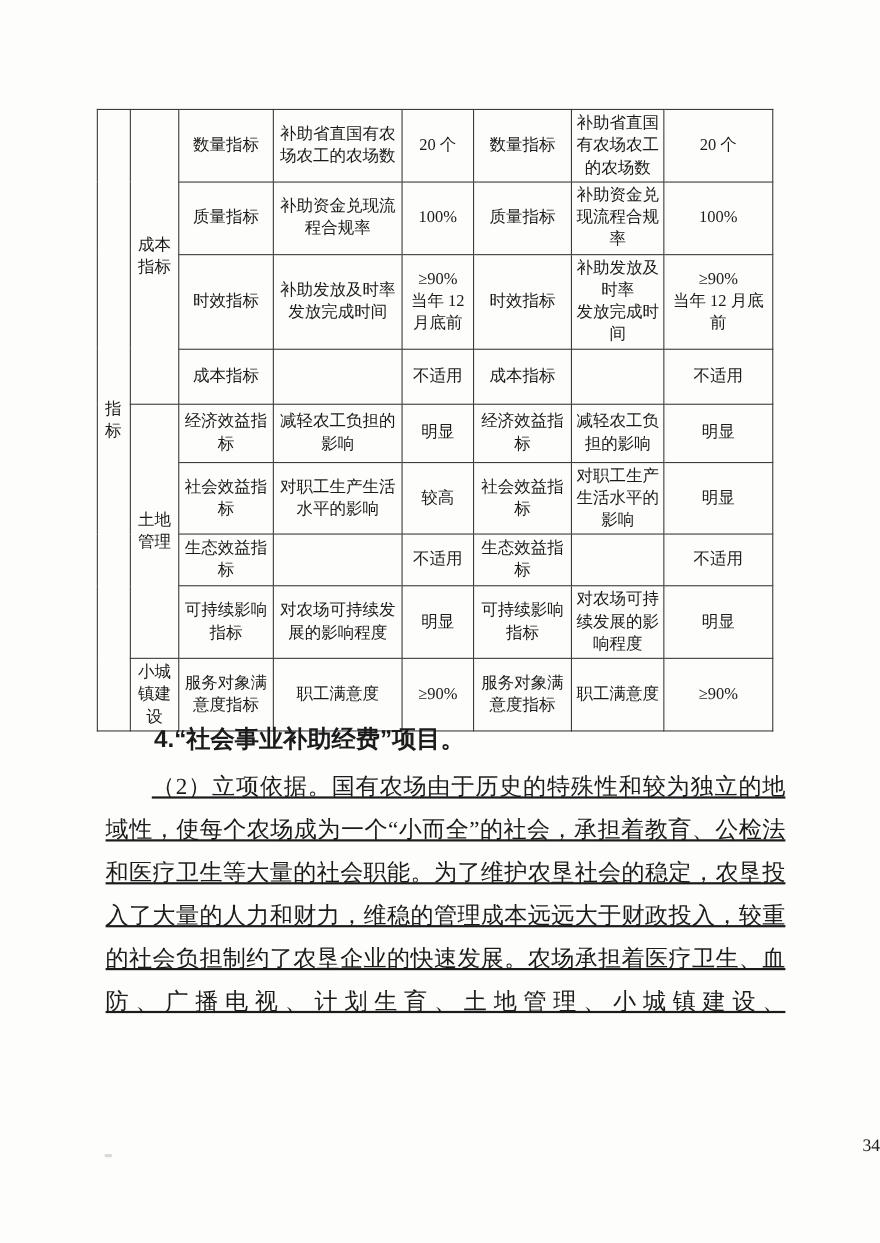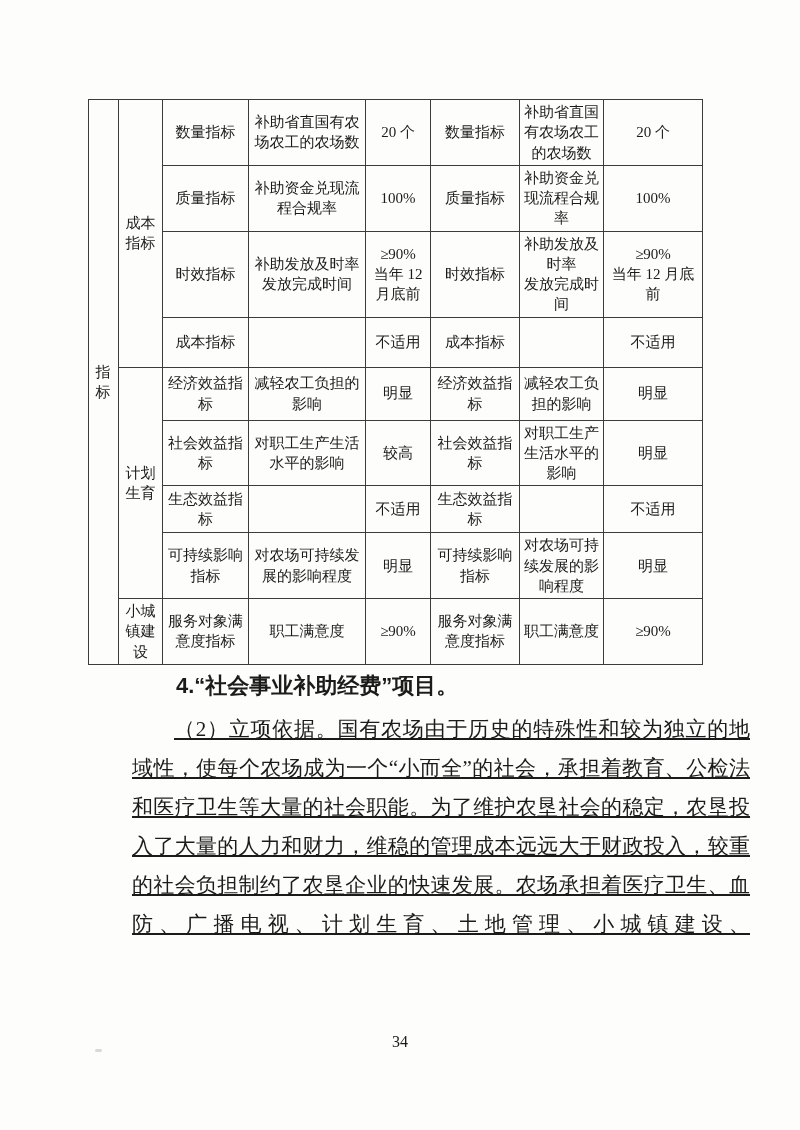--- a/index.html
+++ b/index.html
@@ -29,21 +29,21 @@
     text-align:center;
     white-space:pre-line;
     overflow:hidden;
   }
   td.c-outer{vertical-align:top;text-align:center;padding-top:4px;letter-spacing:1px;}
   td.c-desc{text-align:left;padding-left:4px;}
   td.c-val{text-align:center;}
 
   
   .textblock{
-    position:absolute;left:96px;top:666px;width:618px;margin-left:36px;
+    position:absolute;left:96px;top:652px;width:618px;
   }
   .heading{
     font-family:"Liberation Sans","DejaVu Sans",sans-serif;
     font-weight:bold;
     font-size:22px;
     line-height:39px;
     text-indent:2em;
     margin:0 0 5px 0;
     white-space:pre-line;
   }
@@ -53,21 +53,21 @@
     text-indent:2em;
     margin:0;
     text-align:justify;
     text-justify:inter-character;
     white-space:normal;
   }
   .para.fill-last{text-align-last:justify;text-decoration:underline;}
 
   .pageno{
     position:absolute;left:0;top:1033px;width:800px;
-    text-align:center;font-size:16px;
+    text-align:right;font-size:16px;
   }
   .smudge{
     position:absolute;left:95px;top:1049px;width:7px;height:3px;
     background:#c9c9c9;border-radius:2px;opacity:.7;
   }
 </style>
 </head>
 <body>
 
 <div class="page">
@@ -116,21 +116,21 @@
       </tr>
       <tr style="height:50px">
         <td class="c-name">成本指标</td>
         <td class="c-desc"></td>
         <td class="c-val">不适用</td>
         <td class="c-name">成本指标</td>
         <td class="c-desc"></td>
         <td class="c-val">不适用</td>
       </tr>
       <tr style="height:53px">
-        <td class="c-group" rowspan="4">计划生育</td>
+        <td class="c-group" rowspan="4">土地管理</td>
         <td class="c-name">经济效益指标</td>
         <td class="c-desc">减轻农工负担的影响</td>
         <td class="c-val">明显</td>
         <td class="c-name">经济效益指标</td>
         <td class="c-desc">减轻农工负担的影响</td>
         <td class="c-val">明显</td>
       </tr>
       <tr style="height:63px">
         <td class="c-name">社会效益指标</td>
         <td class="c-desc">对职工生产生活水平的影响</td>

